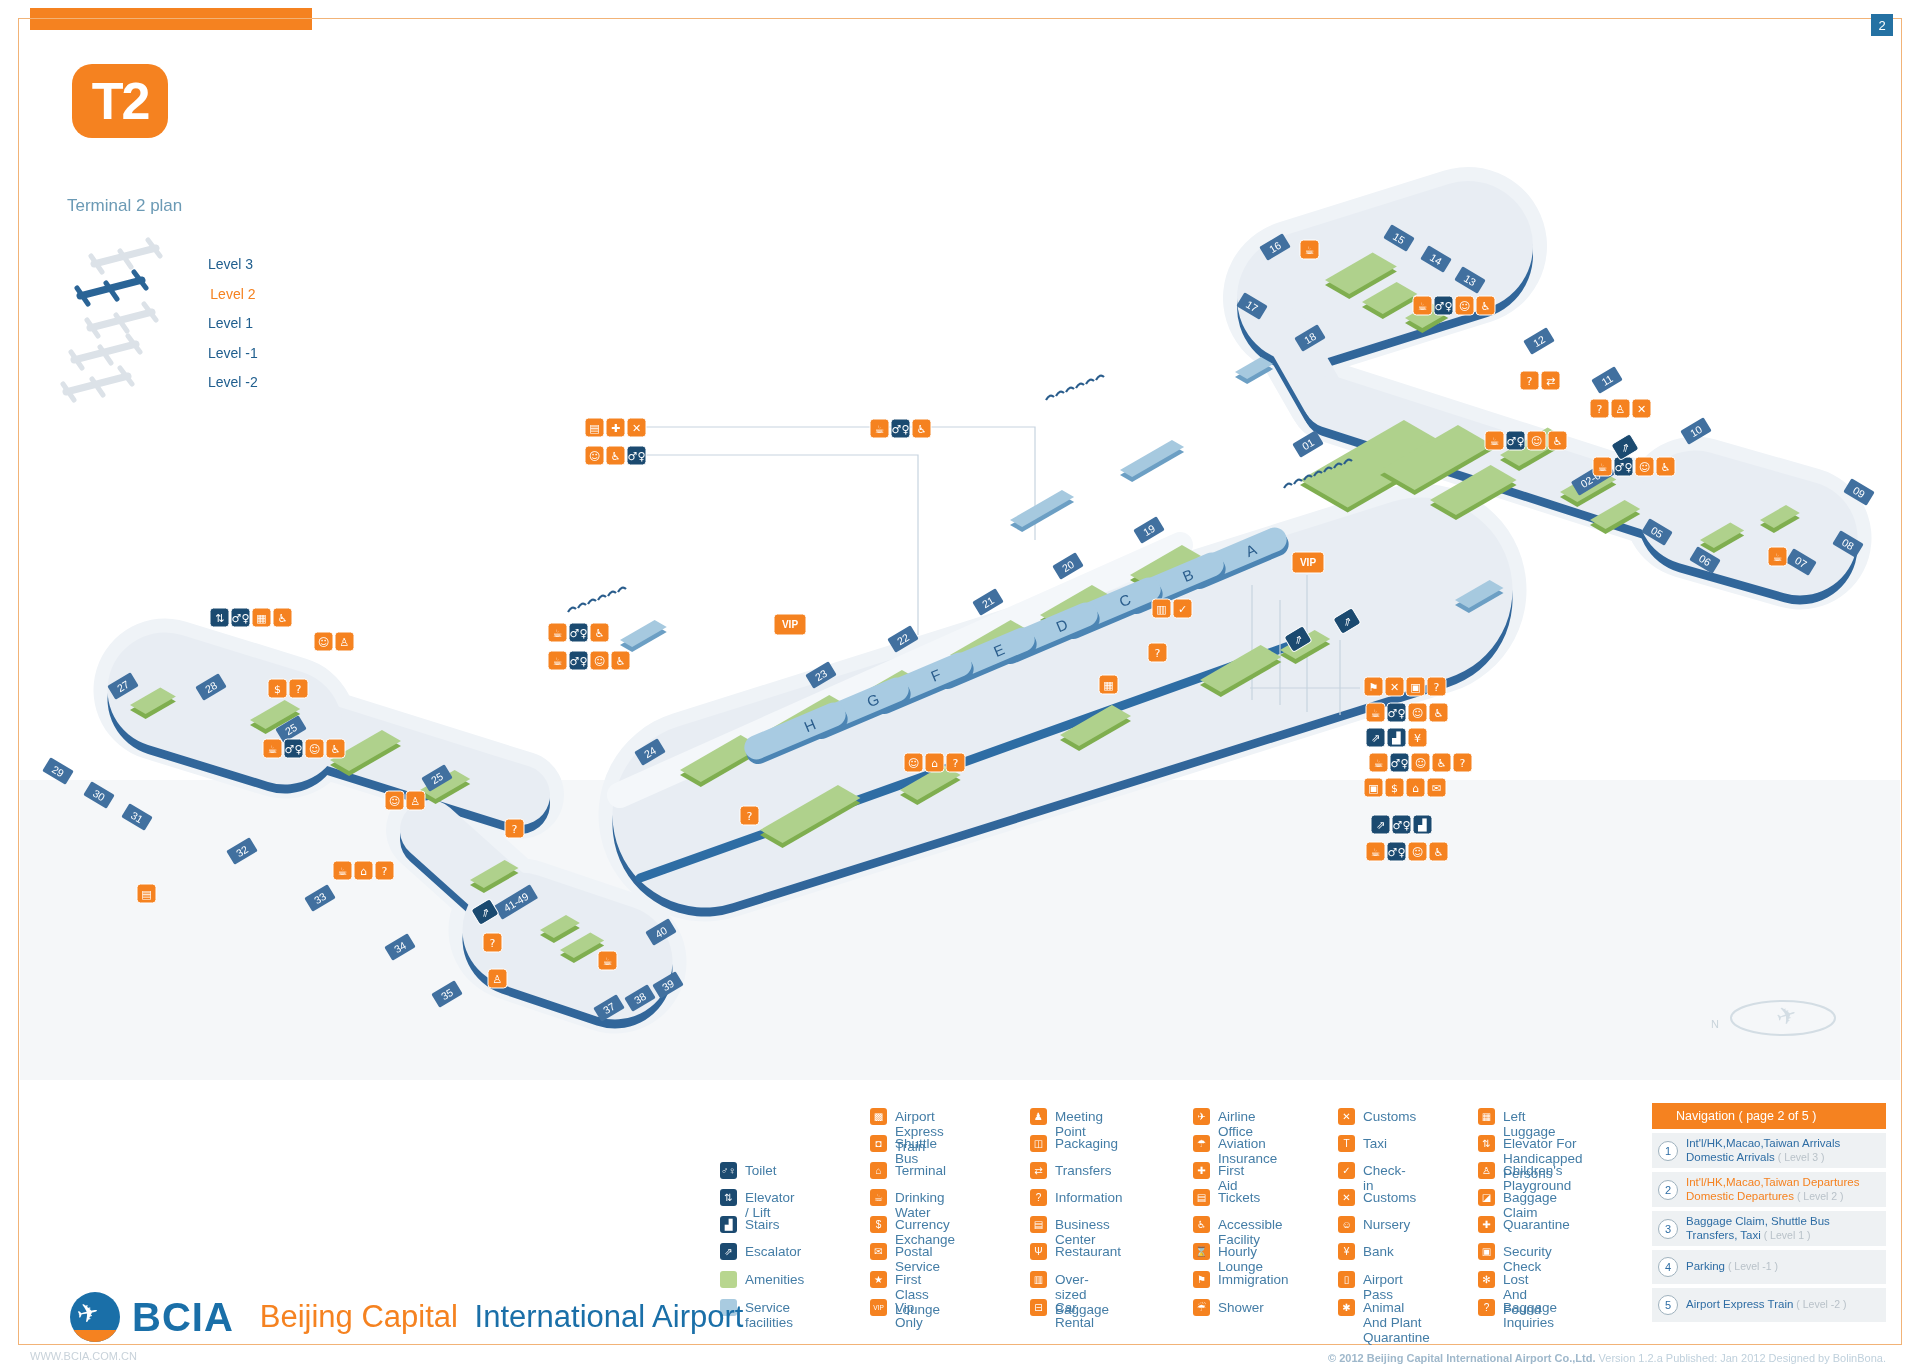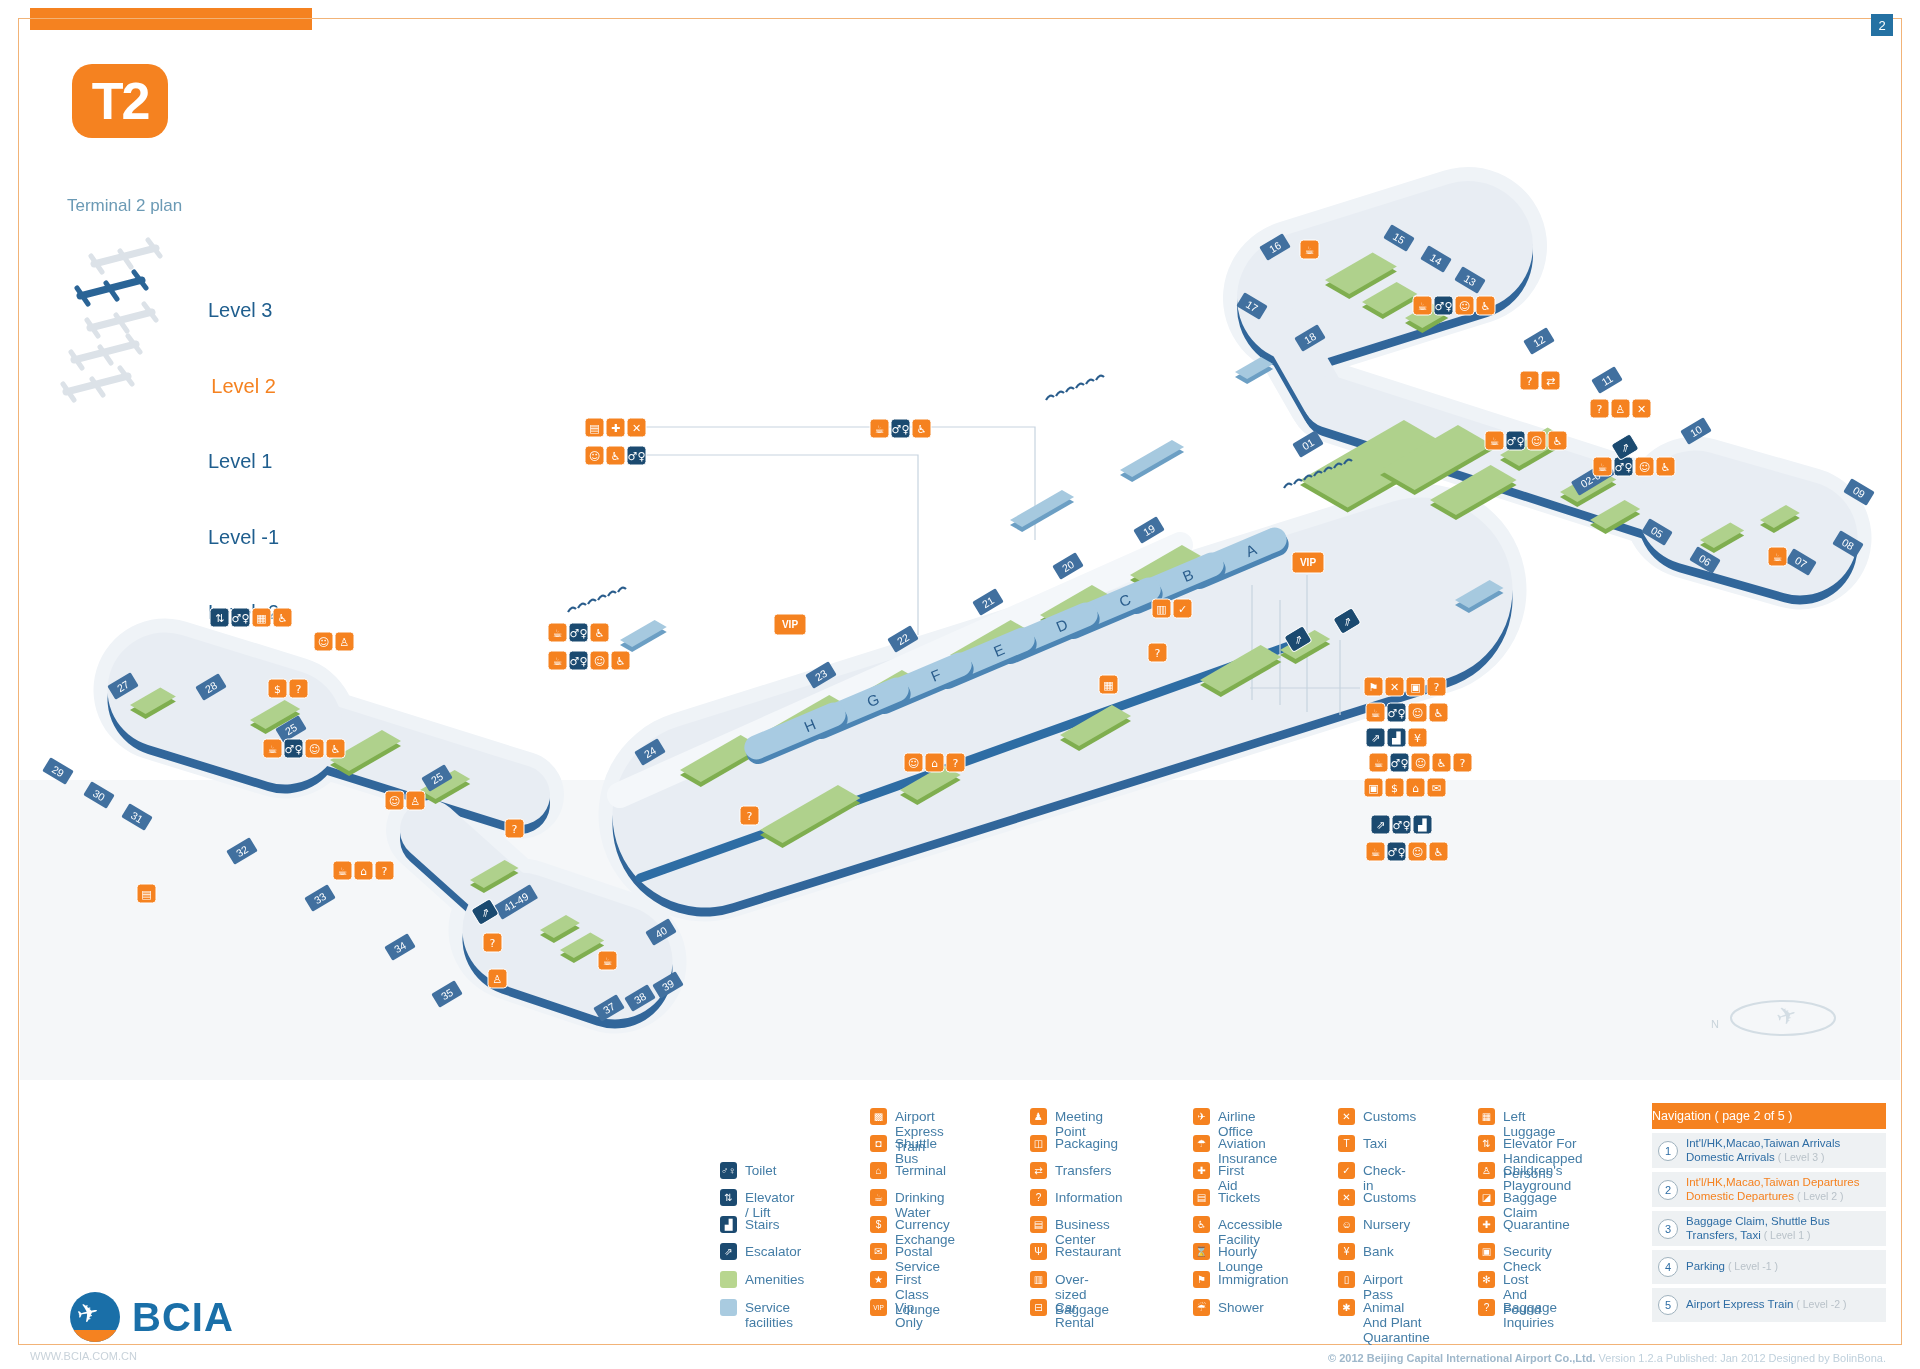--- a/index.html
+++ b/index.html
@@ -18,34 +18,34 @@
   .title-row{position:absolute;left:204px;top:70px;white-space:nowrap;}
   .title-main{color:#1A6FA8;font-size:37px;font-weight:bold;letter-spacing:0.5px;}
   .title-level{color:#F58220;font-size:27px;font-weight:bold;margin-left:10px;}
   .subtitle-row{position:absolute;left:206px;top:128px;white-space:nowrap;color:#1A6FA8;
                 font-size:24px;font-weight:bold;letter-spacing:0.3px;}
   .subtitle-row .gap{display:inline-block;width:50px;}
   
   .plan-label{position:absolute;left:67px;top:196px;color:#6B9AB5;font-size:17px;}
   .plan-stack{position:absolute;left:56px;top:236px;}
   .plan-levels{position:absolute;left:208px;top:250px;}
-  .plan-levels div{font-size:20px;color:#1F5E8E;height:29.5px;line-height:29.5px;cursor:pointer;margin-top:46px;}
+  .plan-levels div{font-size:14px;color:#1F5E8E;height:29.5px;line-height:29.5px;cursor:pointer;}
   .plan-levels div.active{color:#F58220;text-align:center;}
   
   #map{position:absolute;left:0;top:0;}
   
   #legend{position:absolute;left:0;top:0;}
   .lg-item{position:absolute;display:flex;align-items:flex-start;}
   .lg-icon{width:17px;height:17px;border-radius:3px;color:#fff;font-size:10px;line-height:17px;
            text-align:center;flex:0 0 17px;overflow:hidden;}
   .lg-label{margin-left:8px;font-size:13.5px;color:#447DA6;line-height:15px;padding-top:1px;white-space:pre-line;}
   
   #nav{position:absolute;left:1652px;top:1103px;width:234px;}
   .nav-head{background:#F58220;color:#fff;font-size:12.5px;height:26px;line-height:26px;
-            padding-left:0;margin-bottom:4px;}
+            padding-left:24px;margin-bottom:4px;}
   .nav-row{background:#EEF1F3;display:flex;align-items:center;padding:4px 6px;margin-bottom:4px;
            min-height:26px;cursor:pointer;}
   .nav-num{width:18px;height:18px;border-radius:50%;background:#fff;border:1px solid #9FB2BE;
            color:#2E6DA4;font-size:11px;display:flex;align-items:center;justify-content:center;
            flex:0 0 18px;margin-right:8px;}
   .nav-text{font-size:11.5px;line-height:13.5px;color:#2E6DA4;}
   .nav-row.active .nav-text{color:#F58220;}
   .nav-lvl{color:#B9C2C9;font-size:10.5px;}
   
   .brand{position:absolute;left:70px;top:1292px;display:flex;align-items:center;}
@@ -1110,19 +1110,23 @@
         </div>
       </div>
   </div>
 
   <div class="brand">
     <div class="brand-circle">
         <span class="pl">✈</span>
         <span class="or"></span>
       </div>
     <div class="brand-bcia">BCIA</div>
+    <div class="brand-tag">
+      <span class="o">Beijing Capital</span>
+      <span class="b">International Airport</span>
+    </div>
   </div>
   <div class="foot-url">WWW.BCIA.COM.CN</div>
   <div class="foot-right">
     <span class="c">© 2012 Beijing Capital International Airport Co.,Ltd.</span>
     <span>  Version 1.2.a   Published: Jan 2012   Designed by BolinBona.</span>
   </div>
 </div>
 
 </body></html>

